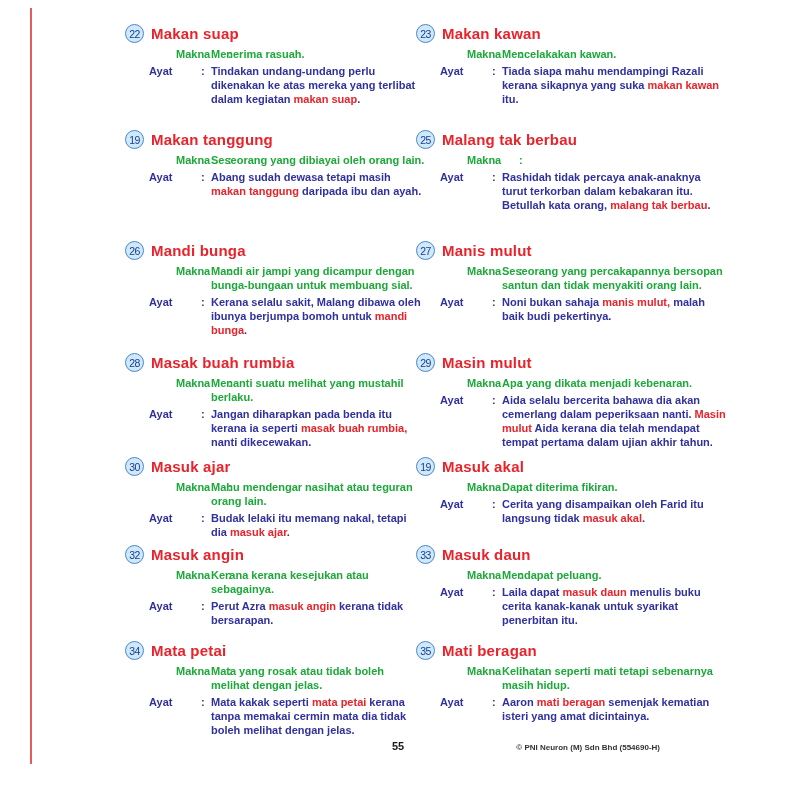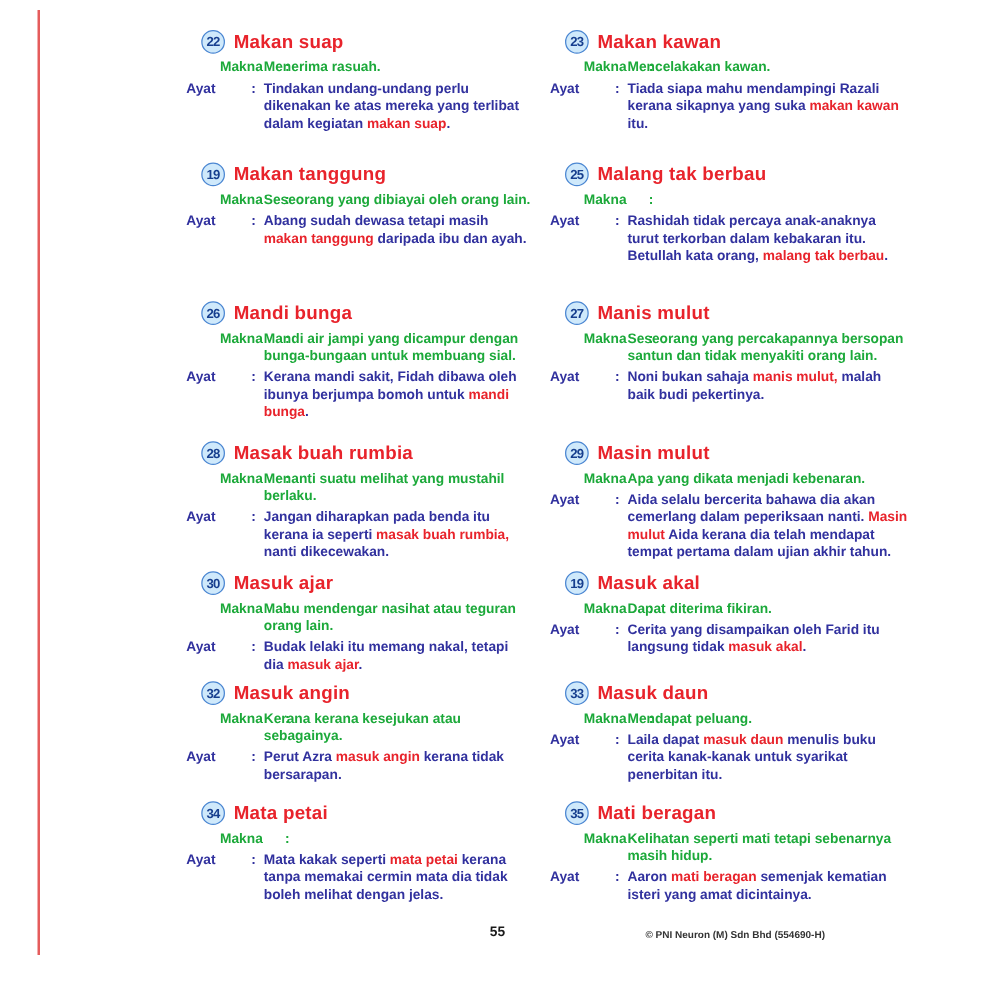--- a/index.html
+++ b/index.html
@@ -14,22 +14,22 @@
     background:#e04040;opacity:.85;
   }
   .col{position:absolute;top:0;}
   .col-left{left:125px;width:300px;}
   .col-right{left:416px;width:310px;}
   .entry{position:absolute;left:0;width:100%;}
   .entry-head{display:flex;align-items:center;margin-bottom:4px;}
   .badge{
     width:19px;height:19px;border-radius:50%;flex:0 0 19px;
     background:#cfe9fb;border:1.5px solid #4a86d2;color:#173f8f;
-    font-size:10.5px;font-weight:bold;display:flex;align-items:center;justify-content:center;
-    box-sizing:border-box;letter-spacing:-.5px;margin-left:36px;
+    font-size:10.5px;font-weight:normal;display:flex;align-items:center;justify-content:center;
+    box-sizing:border-box;letter-spacing:-.5px;
   }
   .title{
     margin-left:7px;color:#e8232b;font-weight:bold;font-size:15px;line-height:18px;
     letter-spacing:.2px;
   }
   .row{
     display:grid;grid-template-columns:52px 10px 1fr;
     padding-left:24px;margin-bottom:3px;
     font-size:11px;font-weight:bold;line-height:14px;
   }
@@ -97,21 +97,21 @@
       <span class="title">Mandi bunga</span>
     </div>
     <div class="row makna">
       <span class="lbl">Makna</span>
       <span class="cln">:</span>
       <span class="val">Mandi air jampi yang dicampur dengan bunga-bungaan untuk membuang sial.</span>
     </div>
     <div class="row ayat">
       <span class="lbl">Ayat</span>
       <span class="cln">:</span>
-      <span class="val"><span class="seg-blue">Kerana mandi sakit, Fidah dibawa oleh ibunya berjumpa bomoh untuk </span><span class="seg-red">mandi bunga</span><span class="seg-blue">.</span></span>
+      <span class="val"><span class="seg-blue">Kerana selalu sakit, Malang dibawa oleh ibunya berjumpa bomoh untuk </span><span class="seg-red">mandi bunga</span><span class="seg-blue">.</span></span>
     </div>
   </div>
 
   <div class="entry" style="top: 353px;">
     <div class="entry-head">
       <span class="badge">28</span>
       <span class="title">Masak buah rumbia</span>
     </div>
     <div class="row makna">
       <span class="lbl">Makna</span>
@@ -160,20 +160,21 @@
   </div>
 
   <div class="entry" style="top: 641px;">
     <div class="entry-head">
       <span class="badge">34</span>
       <span class="title">Mata petai</span>
     </div>
     <div class="row makna">
       <span class="lbl">Makna</span>
       <span class="cln">:</span>
+      <span class="val">Mata yang rosak atau tidak boleh melihat dengan jelas.</span>
     </div>
     <div class="row ayat">
       <span class="lbl">Ayat</span>
       <span class="cln">:</span>
       <span class="val"><span class="seg-blue">Mata kakak seperti </span><span class="seg-red">mata petai</span><span class="seg-blue"> kerana tanpa memakai cermin mata dia tidak boleh melihat dengan jelas.</span></span>
     </div>
   </div>
 </div>
   <div class="col col-right">
   <div class="entry" style="top: 24px;">

